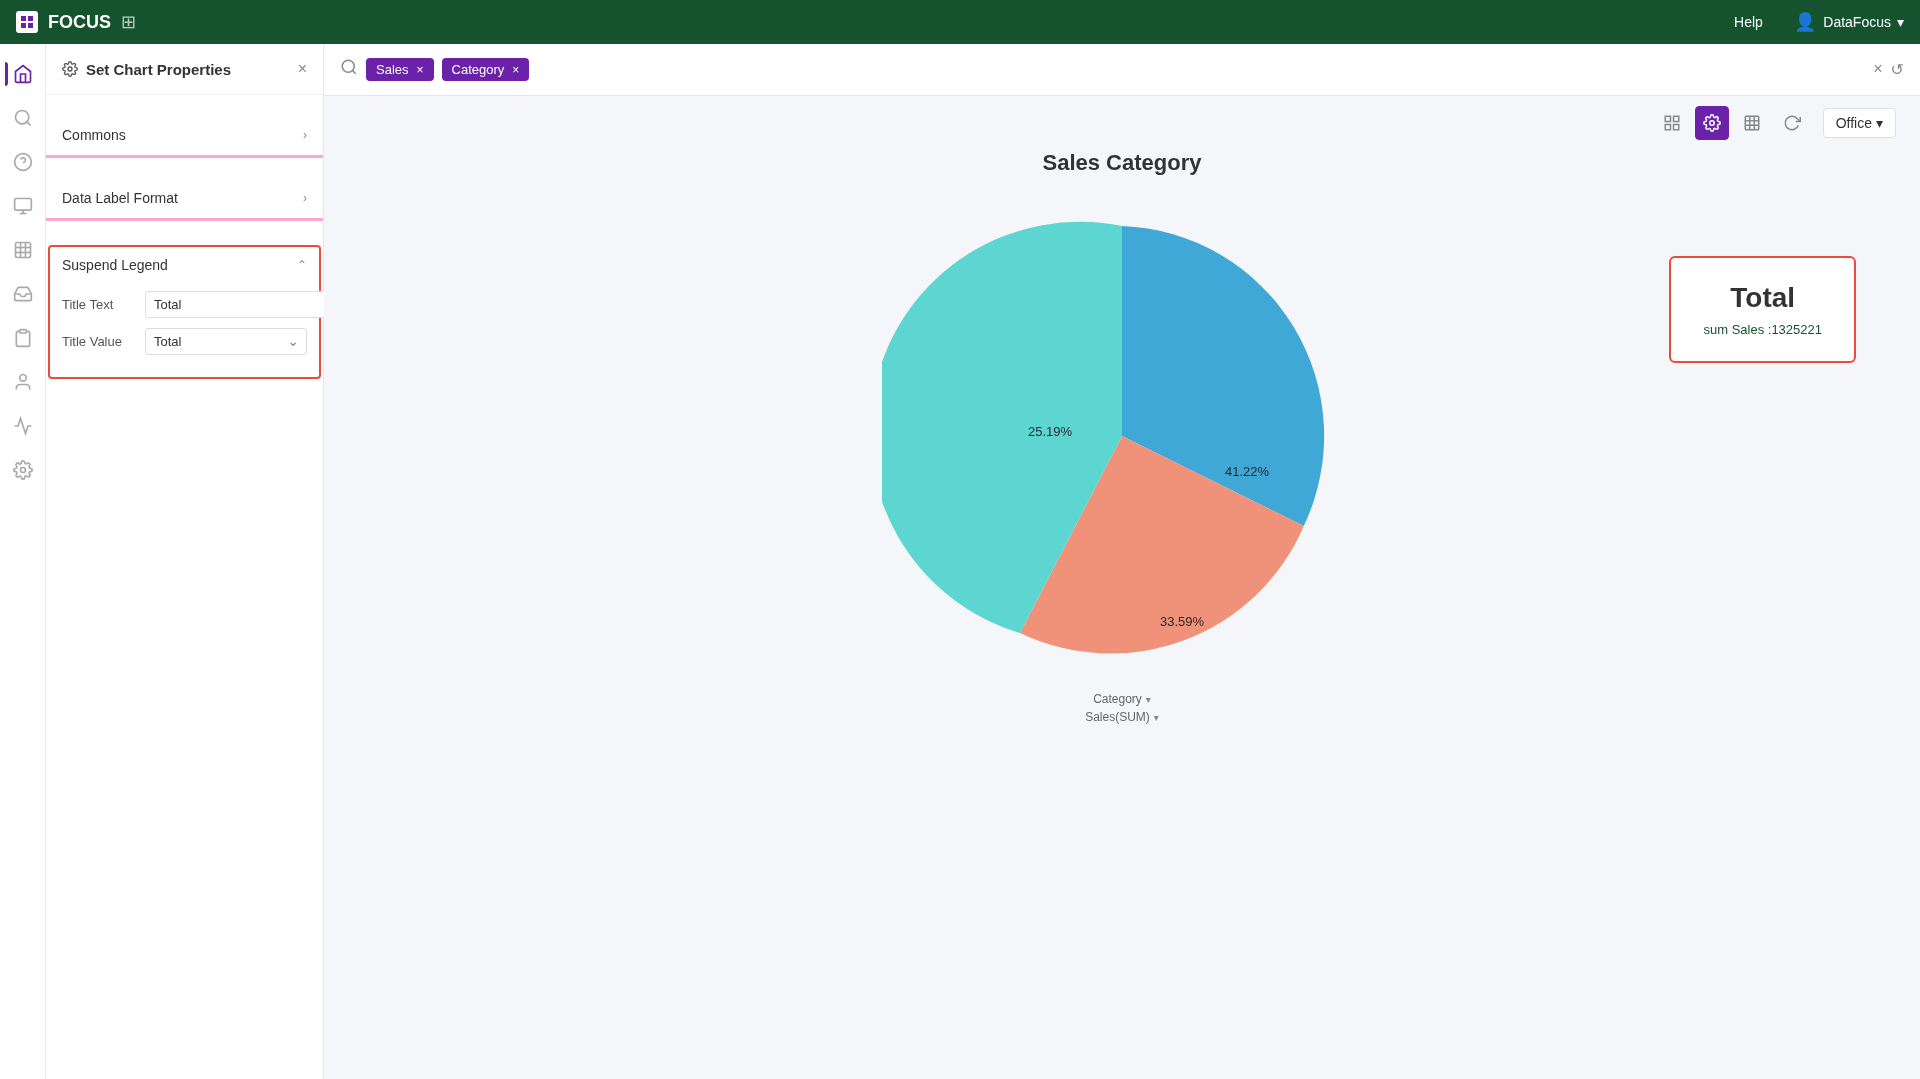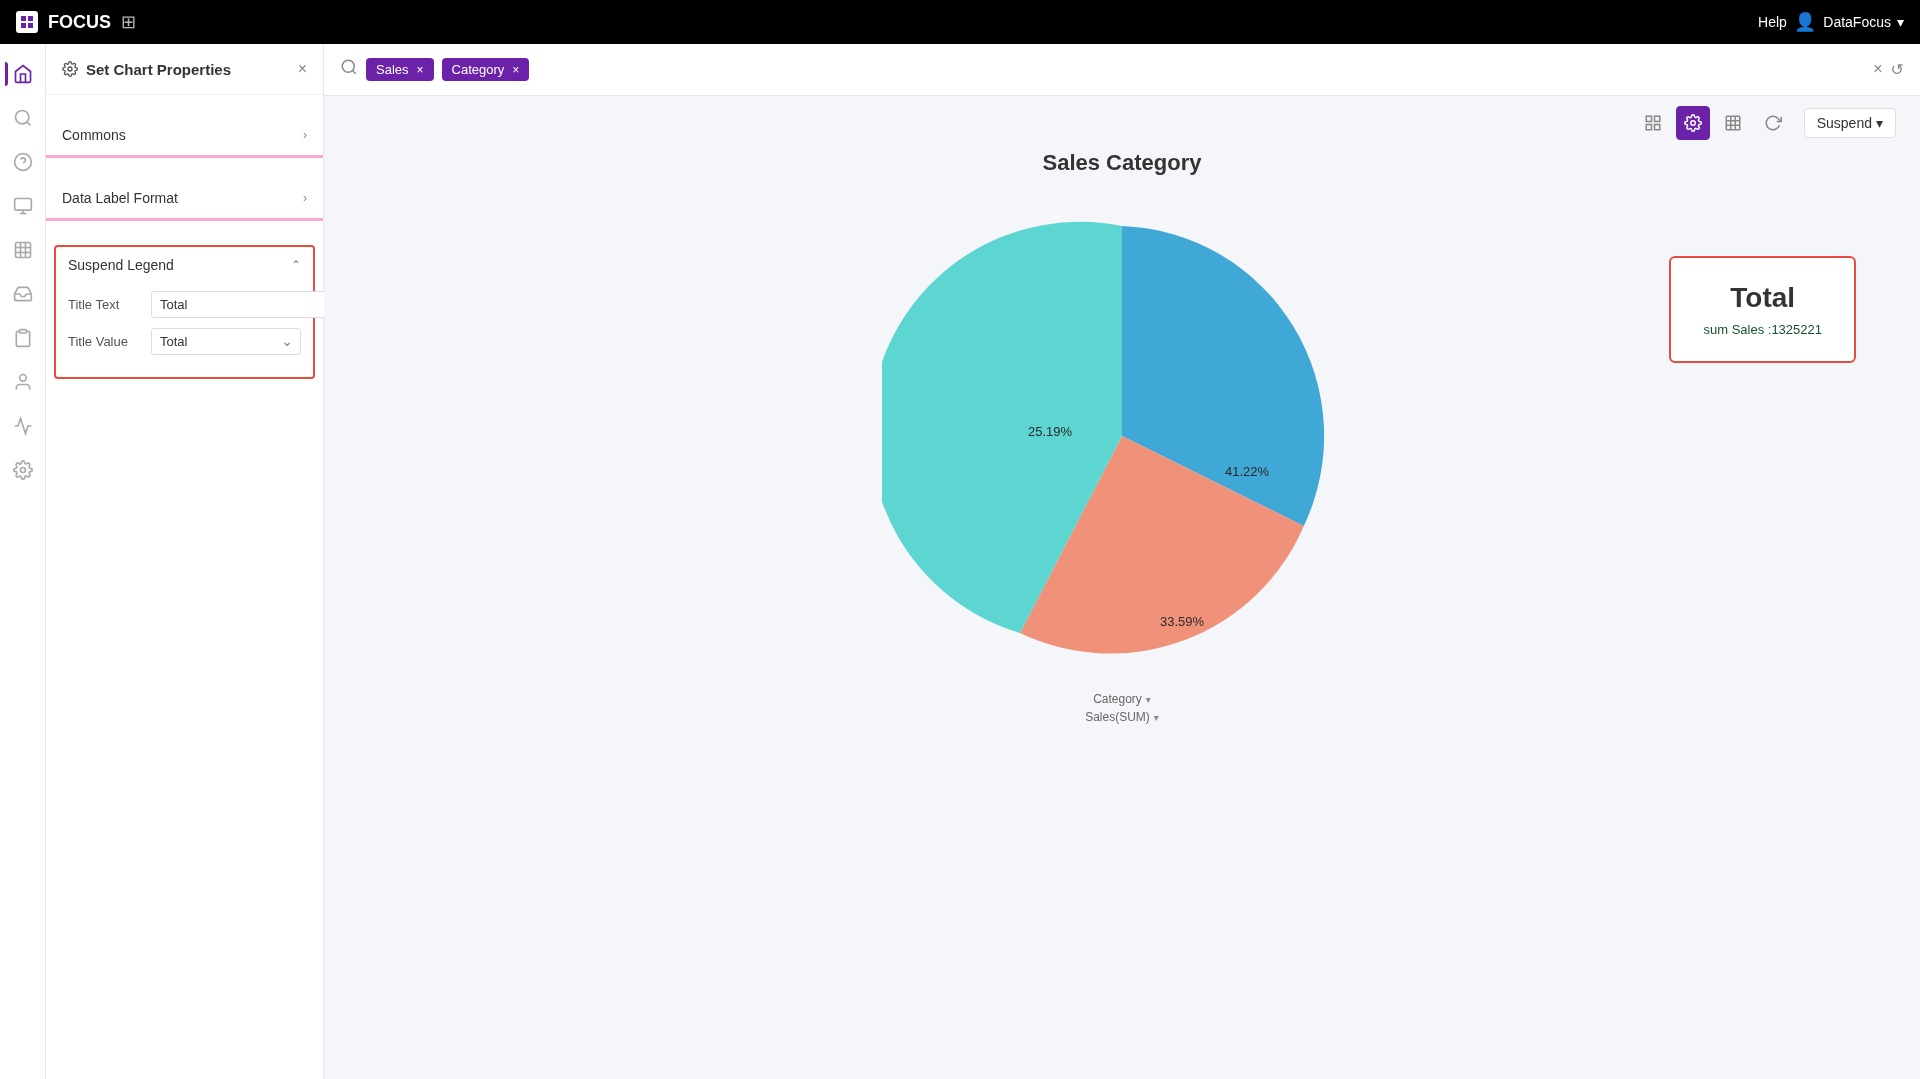--- a/index.html
+++ b/index.html
@@ -1,32 +1,32 @@
 <!DOCTYPE html>
 <html><head>
   <meta charset="utf-8">
   <style>
     * { box-sizing: border-box; margin: 0; padding: 0; }
     body { font-family: 'Segoe UI', Arial, sans-serif; background: #f5f6fa; height: 1079px; width: 1920px; overflow: hidden; display: flex; flex-direction: column; }
 
     
     .top-navbar {
-      background: #000000;
+      background: #14532d;
       height: 44px;
       display: flex;
       align-items: center;
       padding: 0 16px;
       justify-content: space-between;
       flex-shrink: 0;
     }
     .top-navbar-left { display: flex; align-items: center; gap: 10px; }
     .top-navbar-logo { color: white; font-weight: bold; font-size: 18px; display: flex; align-items: center; gap: 6px; }
     .logo-icon { width: 22px; height: 22px; background: white; border-radius: 3px; display: flex; align-items: center; justify-content: center; }
     .logo-icon svg { width: 16px; height: 16px; }
-    .top-navbar-right { display: flex; align-items: center; gap: 8px; color: white; font-size: 14px; }
+    .top-navbar-right { display: flex; align-items: center; gap: 32px; color: white; font-size: 14px; }
     .nav-help { color: white; font-size: 14px; }
     .nav-user { display: flex; align-items: center; gap: 6px; color: white; font-size: 14px; }
 
     
     .main-layout { display: flex; flex: 1; overflow: hidden; }
 
     
     .sidebar-icons {
       width: 46px;
       background: white;
@@ -94,21 +94,21 @@
       padding: 12px 16px;
       cursor: pointer;
       font-size: 14px;
       color: #333;
     }
     .panel-section-header .chevron { color: #888; font-size: 12px; }
 
     
     .panel-section-active {
       border: 2px solid #e74c3c;
-      margin: 4px 8px;
+      margin: 4px 2px;
       border-radius: 4px;
     }
     .panel-section-active-header {
       display: flex;
       align-items: center;
       justify-content: space-between;
       padding: 10px 12px;
       cursor: pointer;
       font-size: 14px;
       color: #333;
@@ -506,21 +506,21 @@
             <line x1="15" y1="3" x2="15" y2="21"></line>
           </svg>
       </div>
       <div class="toolbar-icon-btn">
         <svg width="18" height="18" viewBox="0 0 24 24" fill="none" stroke="#888" stroke-width="2">
             <polyline points="23 4 23 10 17 10"></polyline>
             <path d="M20.49 15a9 9 0 11-2.12-9.36L23 10"></path>
           </svg>
       </div>
       <div class="actions-btn">
-        <span>Suspend</span>
+        <span>Office</span>
         <span>▾</span>
       </div>
     </div>
 
     <div class="chart-area">
       <div class="chart-title">Sales Category</div>
 
       <div style="position:relative;width:100%;display:flex;justify-content:center;align-items:flex-start;">
 
         <div class="pie-wrap">

